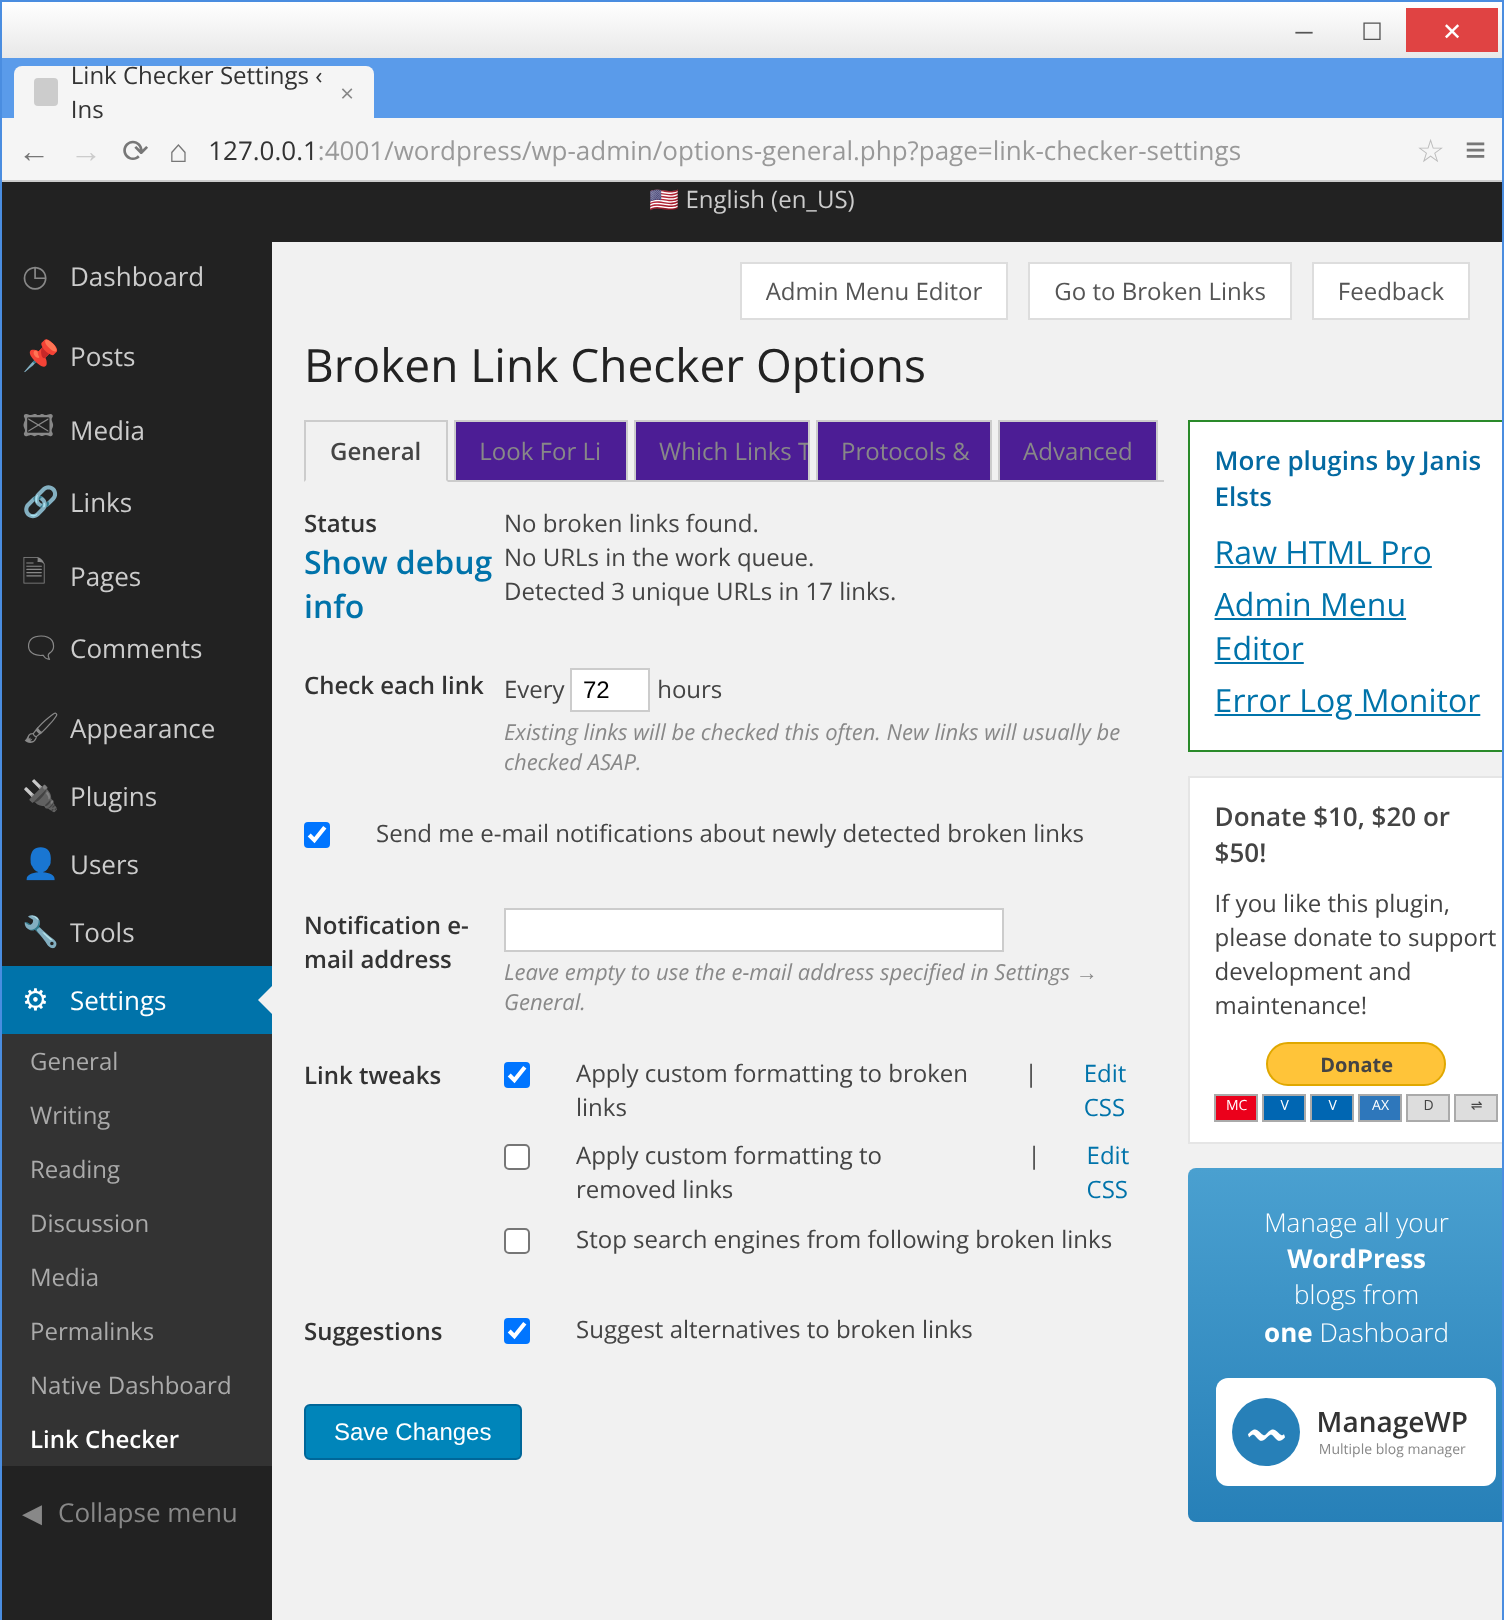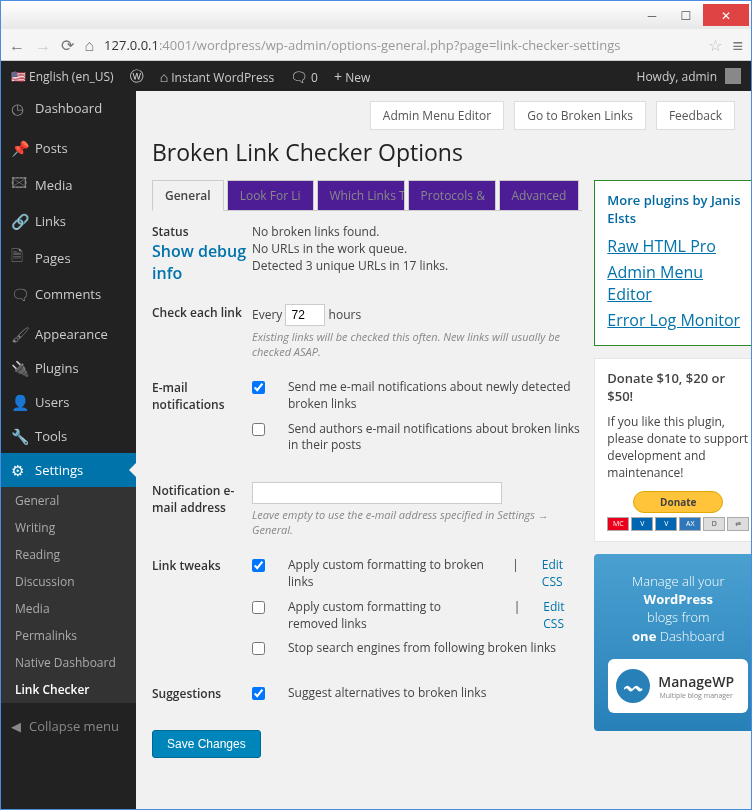--- a/index.html
+++ b/index.html
@@ -17,21 +17,21 @@
 .tab .x { color: #888; }
 
 .addrbar { height: 32px; background: #f5f5f5; border-bottom: 1px solid #ccc; display: flex; align-items: center; padding: 0 8px; gap: 10px; }
 .nav-icon { color: #777; font-size: 16px; }
 .url { flex: 1; font-size: 13px; color: #999; white-space: nowrap; overflow: hidden; }
 .url .dark { color: #333; }
 .star { color: #bbb; font-size: 16px; }
 .menu-icon { color: #777; font-size: 18px; }
 
 
-.adminbar { height: 30px; background: #222; color: #ccc; display: flex; align-items: center; padding: 0 10px; font-size: 12px; gap: 16px; }
+.adminbar { height: 30px; background: #222; color: #ccc; display: flex; align-items: center; padding: 0 10px; font-size: 12px; gap: 16px; flex-direction: column; }
 .adminbar .right { margin-left: auto; display: flex; align-items: center; gap: 8px; }
 .adminbar .ico { font-size: 14px; }
 .adminbar .avatar { width: 16px; height: 16px; background: #888; }
 
 
 .wp-body { display: flex; height: 718px; }
 .sidebar { width: 135px; background: #222; color: #eee; font-size: 13px; display: flex; flex-direction: column; }
 .sidebar .item { padding: 7px 10px; display: flex; align-items: center; gap: 8px; color: #ccc; cursor: pointer; }
 .sidebar .item.current { background: #0073aa; color: #fff; position: relative; }
 .sidebar .item.current::after { content: ""; position: absolute; right: -1px; top: 50%; transform: translateY(-50%); border: 8px solid transparent; border-right-color: #f1f1f1; }
@@ -86,20 +86,27 @@
 .ad-logo .sub { font-size: 7px; color: #888; }
 </style>
 </head>
 <body>
 
 <div class="window-frame">
   <div class="titlebar">
     <div class="win-btn">─</div>
     <div class="win-btn">☐</div>
     <div class="win-btn close">✕</div>
+  </div>
+  <div class="tabstrip">
+    <div class="tab">
+      <span class="fav"></span>
+      <span>Link Checker Settings ‹ Ins</span>
+      <span class="x">×</span>
+    </div>
   </div>
   <div class="addrbar">
     <span class="nav-icon">←</span>
     <span class="nav-icon" style="color:#ccc">→</span>
     <span class="nav-icon">⟳</span>
     <span class="nav-icon">⌂</span>
     <div class="url">
       <span class="dark">127.0.0.1</span><span>:4001/wordpress/wp-admin/options-general.php?page=link-checker-settings</span>
     </div>
     <span class="star">☆</span>
@@ -215,29 +222,24 @@
             <div class="label">Check each link</div>
             <div class="field">
               <span>Every</span>
               <input type="text" value="72" style="">
               <span>hours</span>
               <div class="help">Existing links will be checked this often. New links will usually be checked ASAP.</div>
             </div>
           </div>
 
           <div class="form-row">
-            <div class="label">E-mail notifications</div>
             <div class="field">
               <div class="chk-line">
                   <input type="checkbox" checked="" style="">
                   <span>Send me e-mail notifications about newly detected broken links</span>
-                </div>
-              <div class="chk-line">
-                  <input type="checkbox" style="">
-                  <span>Send authors e-mail notifications about broken links in their posts</span>
                 </div>
             </div>
           </div>
 
           <div class="form-row">
             <div class="label">Notification e-mail address</div>
             <div class="field">
               <input type="text" class="wide" style="">
               <div class="help">Leave empty to use the e-mail address specified in Settings → General.</div>
             </div>

